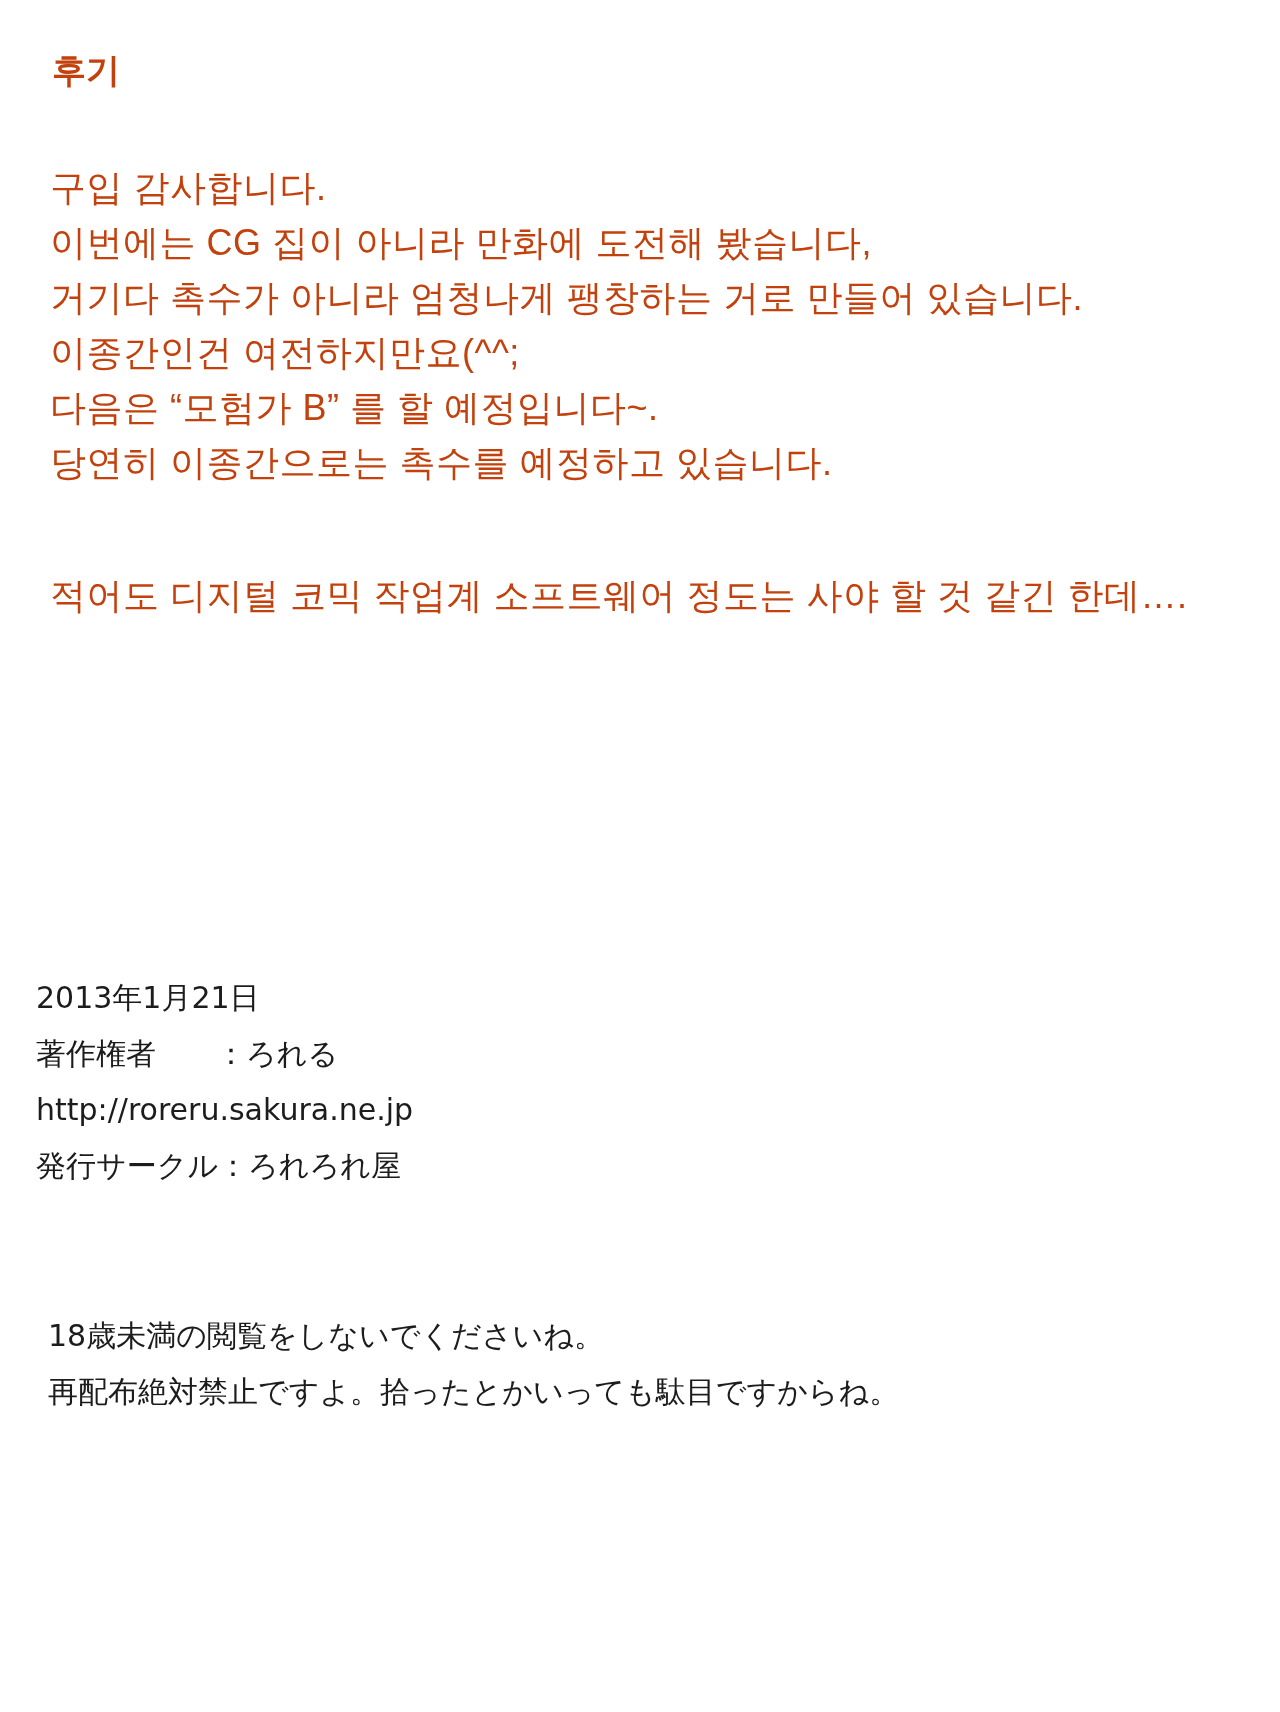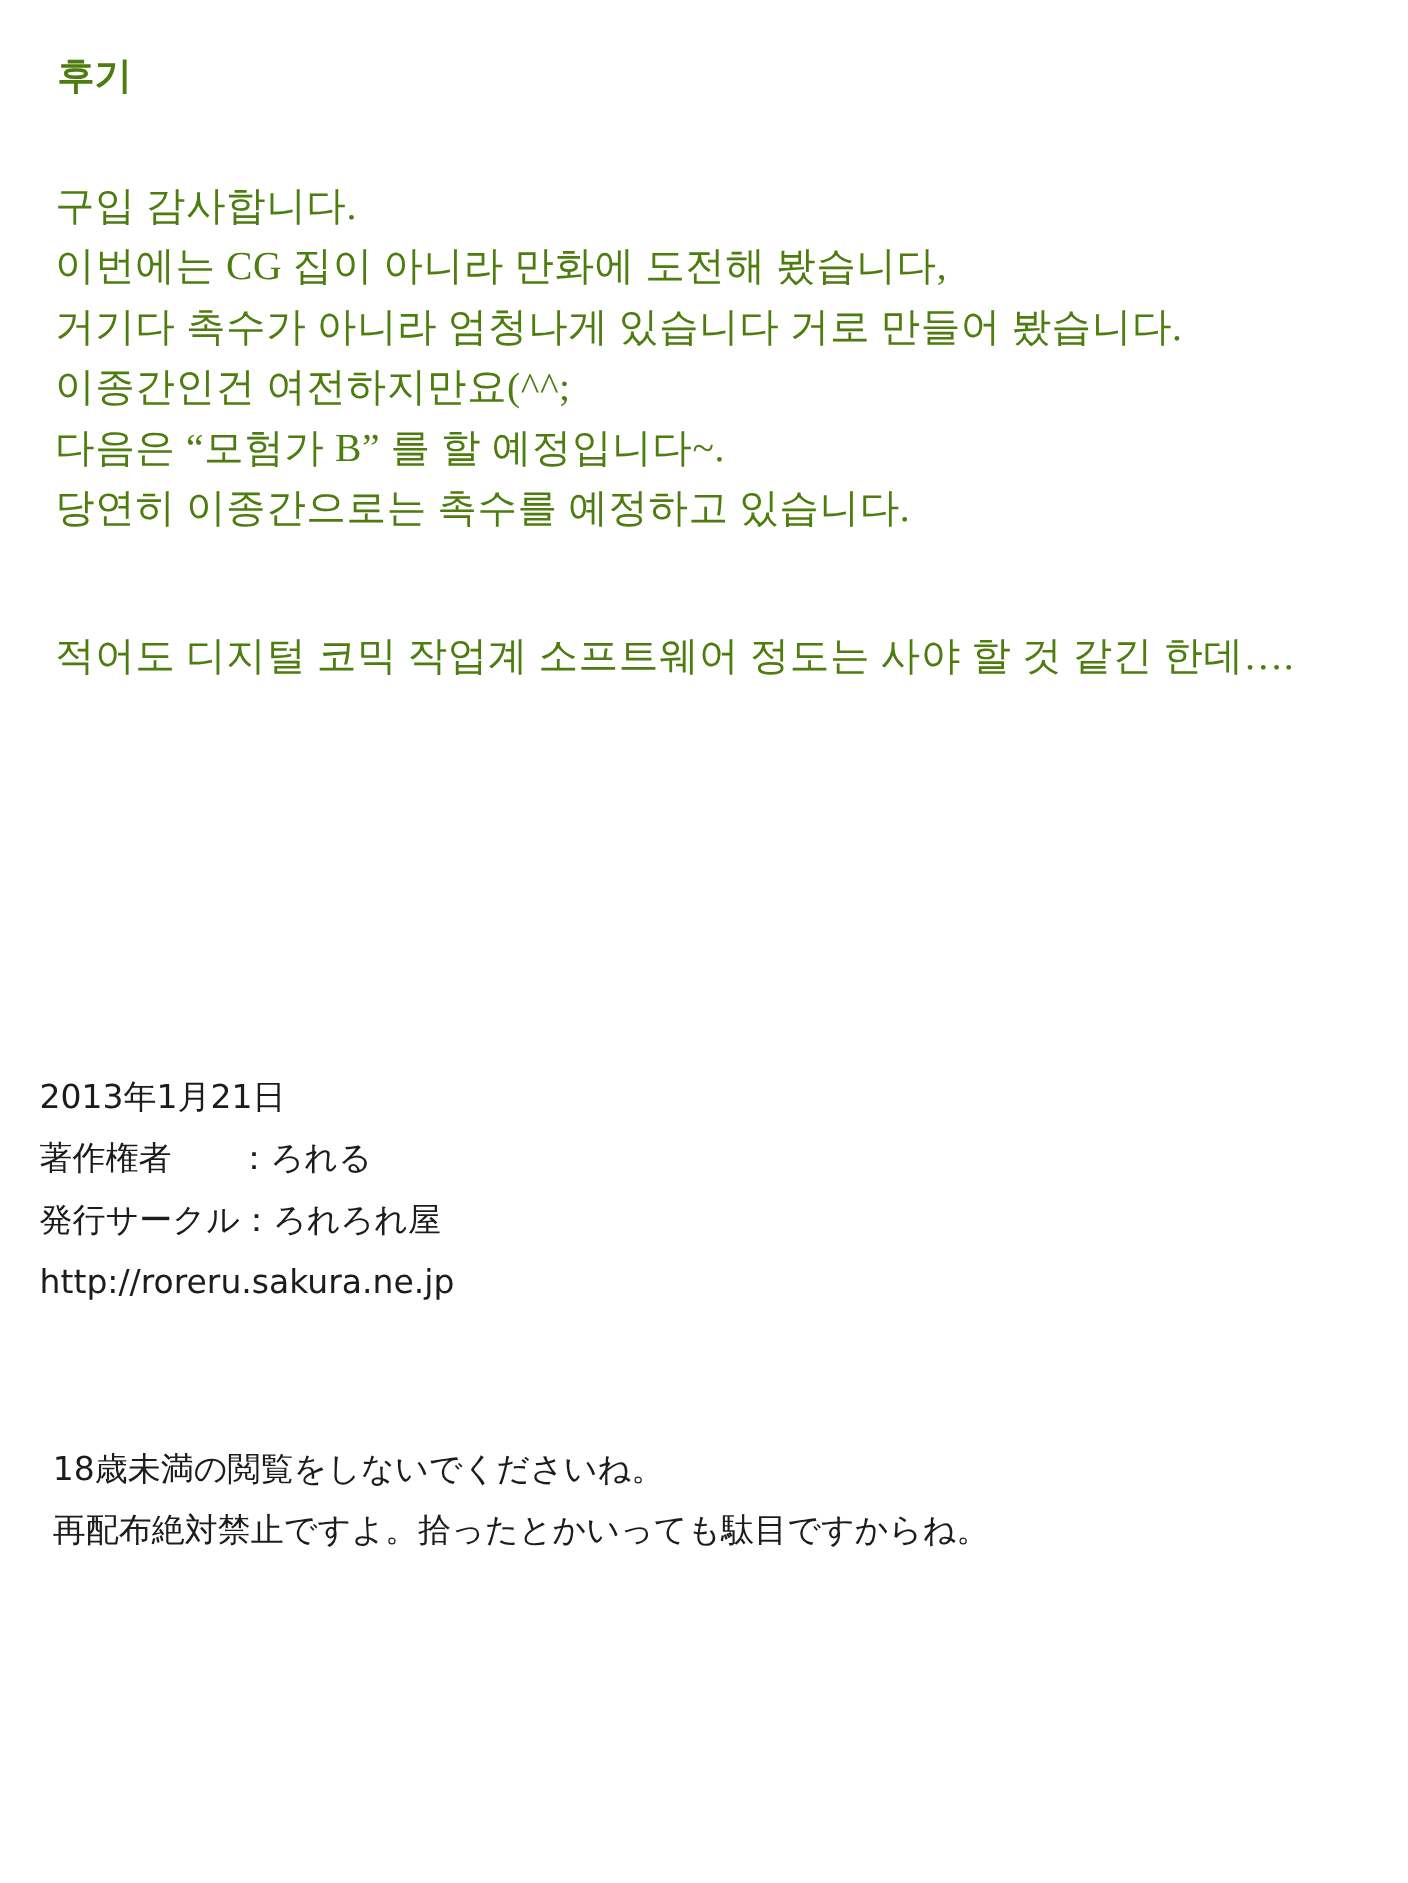--- a/index.html
+++ b/index.html
@@ -7,22 +7,22 @@
   .page {
     position: relative;
     width: 1280px;
     height: 1712px;
     background: #ffffff;
     overflow: hidden;
     color: #111111;
   }
   
   .ko {
-    font-family: Liberation Serif, serif;
-    color: #4d7c0f;
+    font-family: Liberation Sans, sans-serif;
+    color: #c2410c;
     white-space: nowrap;
   }
   .afterword-title {
     position: absolute;
     left: 52px;
     top: 48px;
     font-size: 34px;
     line-height: 44px;
     font-weight: 600;
   }
@@ -51,35 +51,35 @@
 </head>
 <body>
 
 <div class="page" lang="ko">
 
   <div class="ko afterword-title">후기</div>
 
   <div class="ko ko-block" id="ko-para1">
     <div class="line">구입 감사합니다.</div>
     <div class="line">이번에는 CG 집이 아니라 만화에 도전해 봤습니다,</div>
-    <div class="line">거기다 촉수가 아니라 엄청나게 있습니다 거로 만들어 봤습니다.</div>
+    <div class="line">거기다 촉수가 아니라 엄청나게 팽창하는 거로 만들어 있습니다.</div>
     <div class="line">이종간인건 여전하지만요(^^;</div>
     <div class="line">다음은 “모험가 B” 를 할 예정입니다~.</div>
     <div class="line">당연히 이종간으로는 촉수를 예정하고 있습니다.</div>
   </div>
 
   <div class="ko ko-block" id="ko-para2">
     <div class="line">적어도 디지털 코믹 작업계 소프트웨어 정도는 사야 할 것 같긴 한데….</div>
   </div>
 
   <div class="ja ja-block" id="credits" lang="ja">
     <div class="line">2013年1月21日</div>
     <div class="line">著作権者　　：ろれる</div>
+    <div class="line">http://roreru.sakura.ne.jp</div>
     <div class="line">発行サークル：ろれろれ屋</div>
-    <div class="line">http://roreru.sakura.ne.jp</div>
   </div>
 
   <div class="ja ja-block" id="warning" lang="ja">
     <div class="line">18歳未満の閲覧をしないでくださいね。</div>
     <div class="line">再配布絶対禁止ですよ。拾ったとかいっても駄目ですからね。</div>
   </div>
 
 </div>
 
 </body></html>

